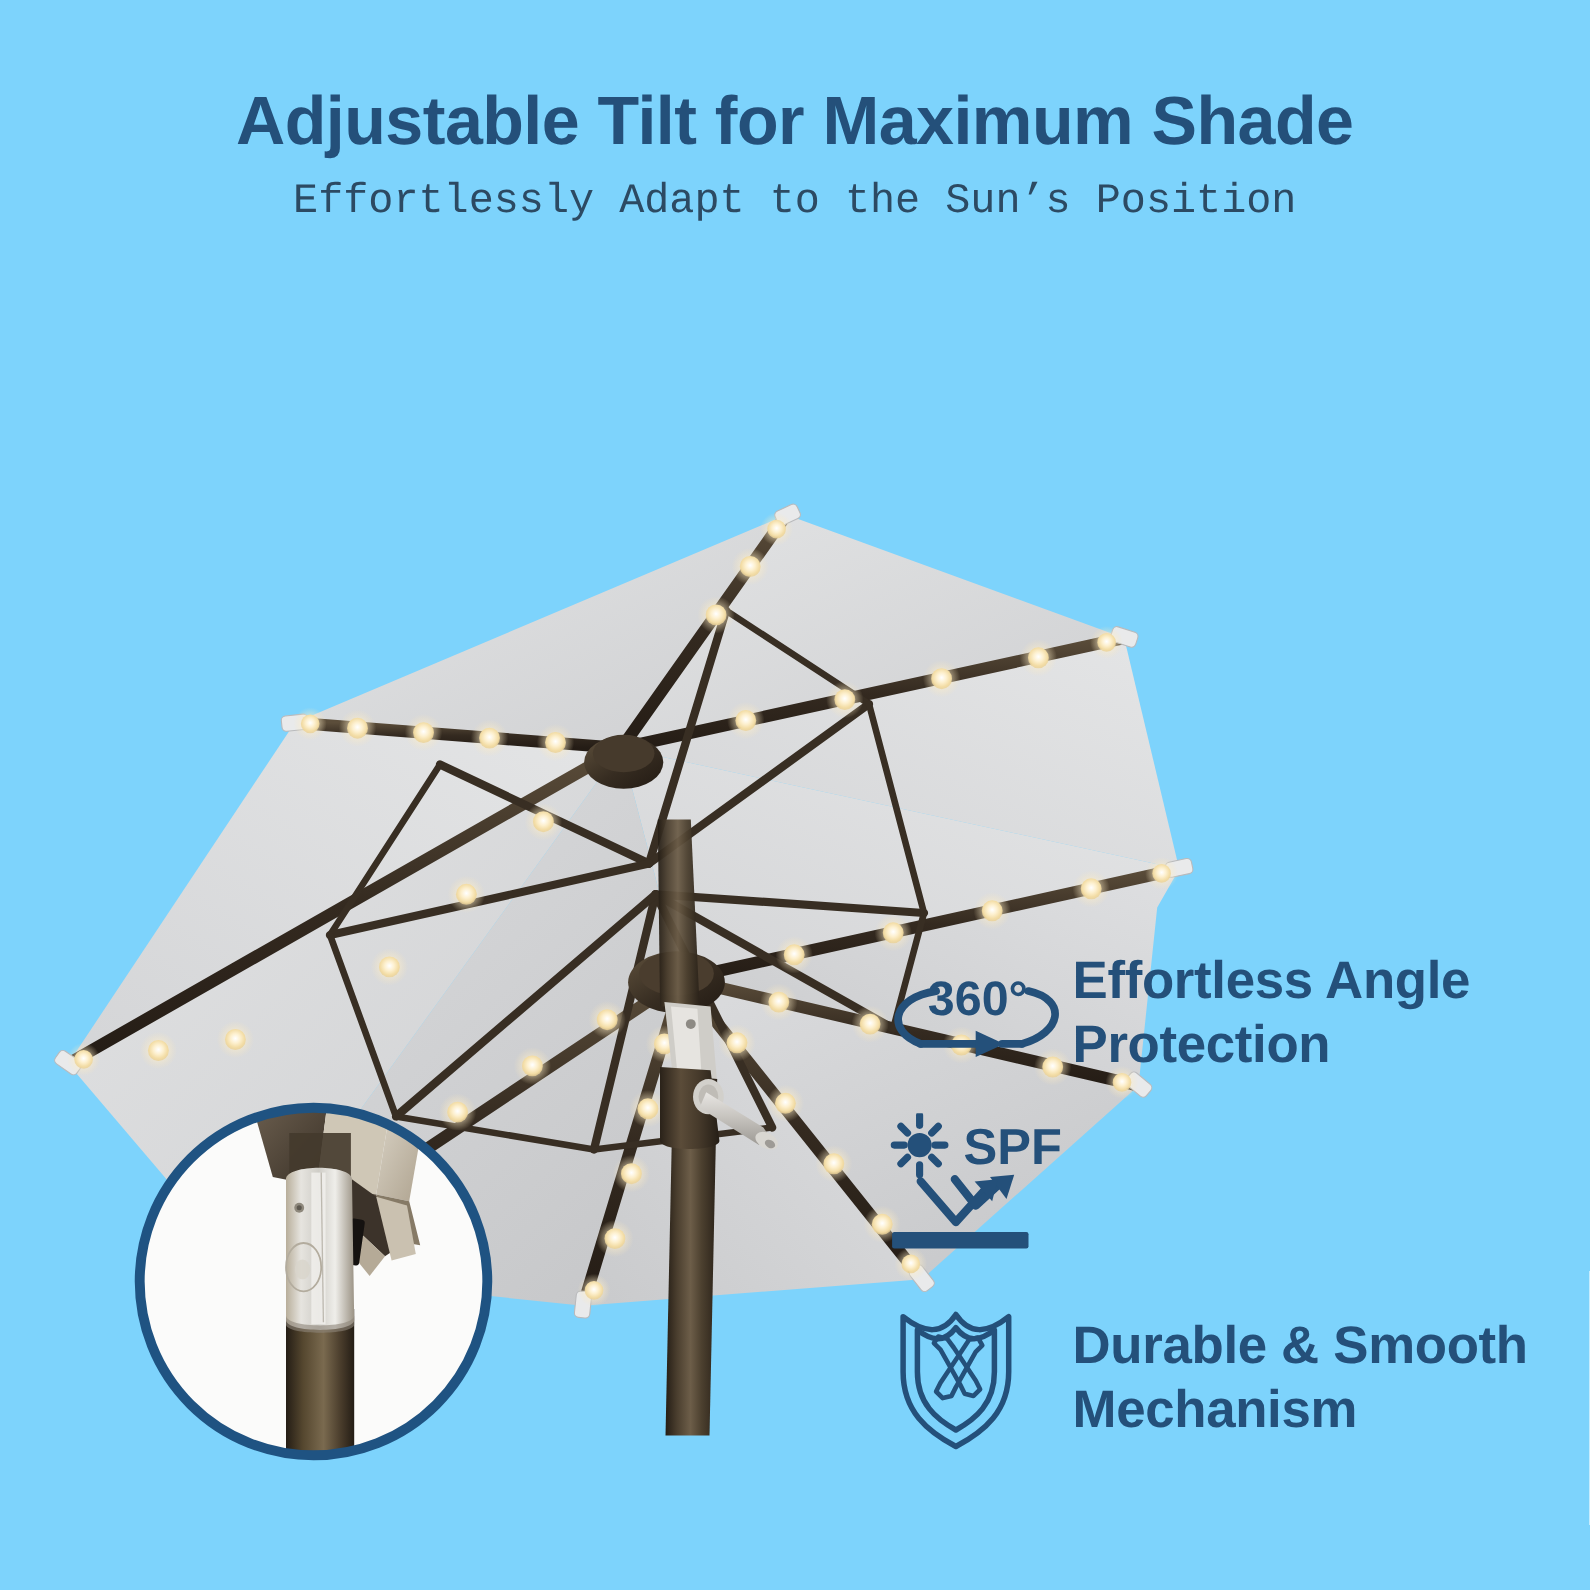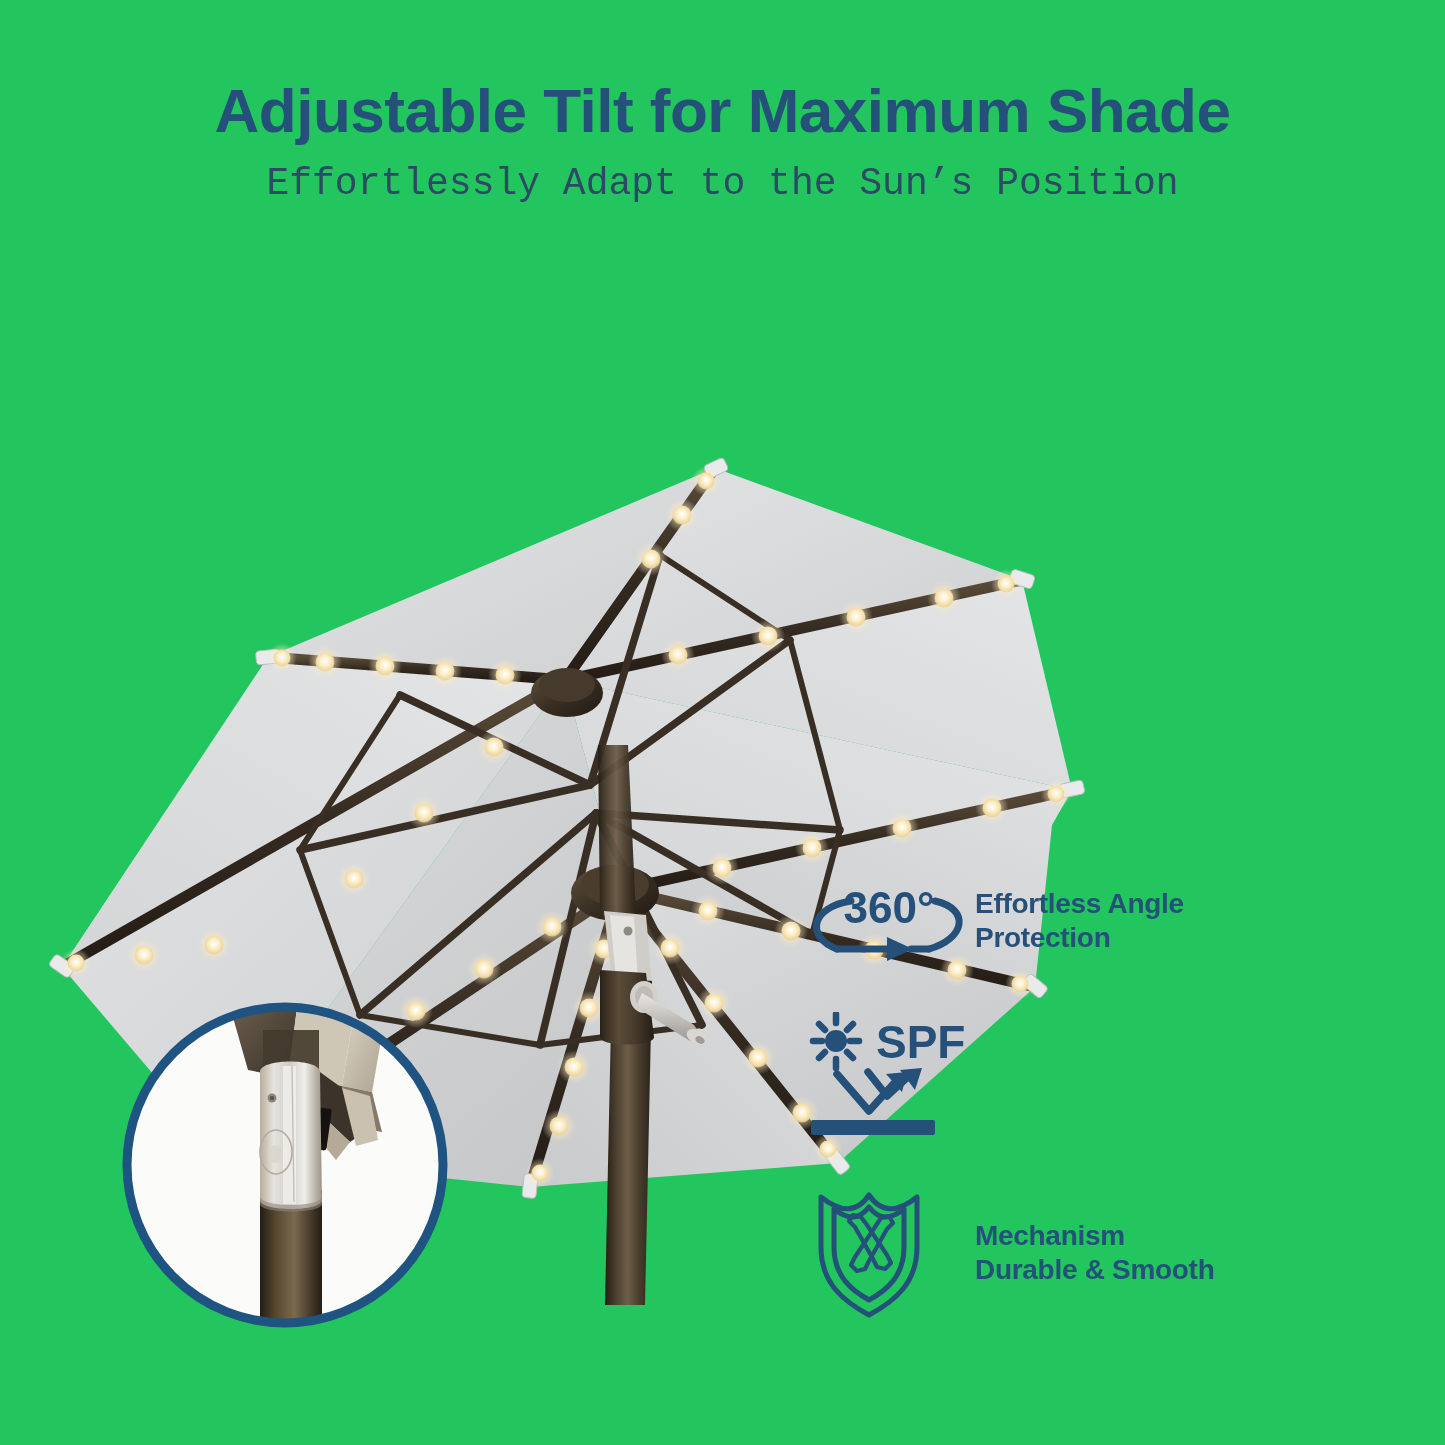--- a/index.html
+++ b/index.html
@@ -4,21 +4,21 @@
 <style>
   html, body {
     margin: 0;
     padding: 0;
     background: #ffffff;
   }
   #page {
     position: relative;
     width: 1445px;
     height: 1445px;
-    background: #22c55e;
+    background: #7dd3fc;
     overflow: hidden;
     font-family: "Liberation Sans", sans-serif;
   }
 
   
   #header {
     position: absolute;
     left: 0;
     top: 0;
     width: 1445px;
@@ -79,21 +79,21 @@
   }
   .feature-icon {
     flex: 0 0 auto;
     width: 175px;
     display: flex;
     align-items: center;
     justify-content: center;
   }
   .feature-label {
     flex: 1 1 auto;
-    font-size: 28px;
+    font-size: 48px;
     font-weight: bold;
     color: #24507a;
     line-height: 1.2;
     letter-spacing: -0.3px;
     font-family: "Liberation Sans", sans-serif;
   }
   #feature-row-angle { height: 118px; align-items: center; }
   #feature-row-spf   { height: 150px; }
   #feature-row-durable { height: 150px; }
 </style>
@@ -622,20 +622,20 @@
                      L 46 38 L 50 32 L 58 34 L 64 42
                      L 84 72 L 88 80 L 82 86 L 74 84 L 70 76 Z"></path>
 
             <path d="M 84 46
                      L 90 40 L 86 33 L 78 35 L 72 44
                      L 52 74 L 48 82 L 54 88 L 62 86 L 66 78 Z"></path>
           </g>
         </svg>
       </div>
       <div class="feature-label">
+        <div>Durable &amp; Smooth</div>
         <div>Mechanism</div>
-        <div>Durable &amp; Smooth</div>
       </div>
     </div>
 
   </div>
 
 </div>
 
 </body></html>

